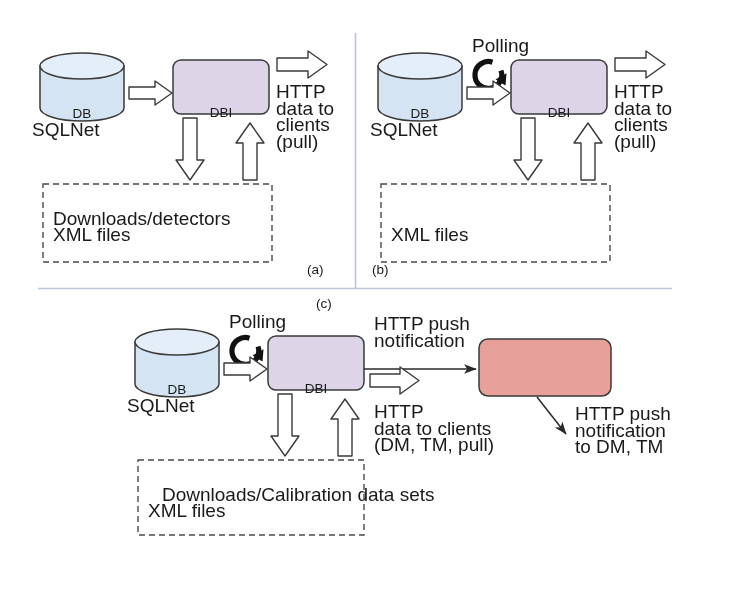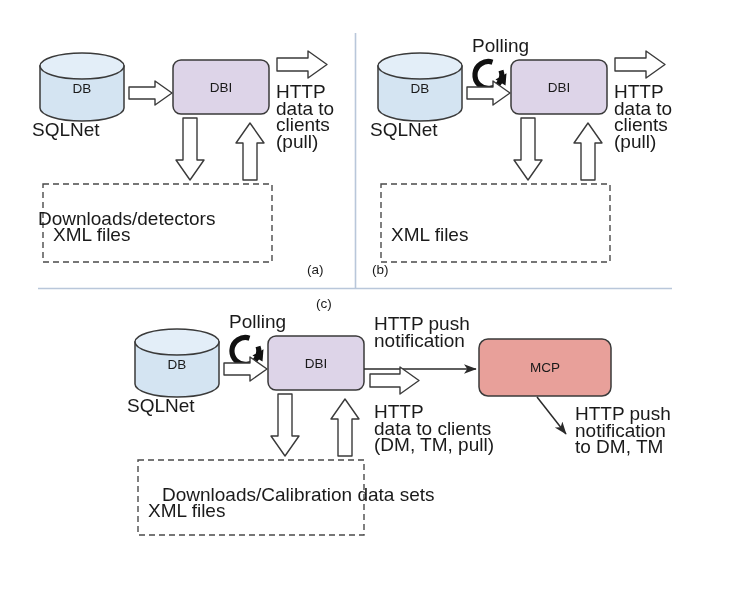--- a/index.html
+++ b/index.html
@@ -10,20 +10,21 @@
   }
   .stage{position:absolute;left:0;top:0;width:748px;height:592px;}
   svg.layer{position:absolute;left:0;top:0;width:748px;height:592px;overflow:visible;}
   .lbl{position:absolute;font-size:19px;line-height:16.5px;color:#1a1a1a;white-space:pre;}
   .lbl.bold{font-weight:normal;}
   .lbl.center{}
   .node-text{
     position:absolute;font-size:13.5px;color:#1a1a1a;
     display:flex;align-items:center;justify-content:center;
     pointer-events:none;
+    margin-top:25px;
   }
   .panel-tag{position:absolute;font-size:13.5px;color:#1a1a1a;}
 </style>
 </head>
 <body>
 
 <div class="stage">
 
   <svg class="layer" viewBox="0 0 748 592" xmlns="http://www.w3.org/2000/svg">
     <defs>
@@ -138,21 +139,21 @@
 
   <div class="node-text" style="left:173px;top:60px;width:96px;height:54px;">DBI</div>
 
   <div class="lbl center" style="left:32px;top:122px;width:100px;">SQLNet</div>
 
   <div class="lbl" style="left:276px;top:84px;width:76px;">HTTP
 data to
 clients
 (pull)</div>
 
-  <div class="lbl" style="left:38px;top:211px;">Downloads/detectors</div>
+  <div class="lbl" style="left:53px;top:211px;">Downloads/detectors</div>
   <div class="lbl bold" style="left:53px;top:227px;">XML files</div>
 
   <div class="panel-tag" style="left:307px;top:262px;">(a)</div>
 
   <div class="node-text" style="left:378px;top:75px;width:84px;height:26px;">DB</div>
 
   <div class="node-text" style="left:511px;top:60px;width:96px;height:54px;">DBI</div>
 
   <div class="lbl" style="left:472px;top:38px;">Polling</div>
 
@@ -166,21 +167,20 @@
   <div class="lbl bold" style="left:391px;top:227px;">XML files</div>
 
   <div class="panel-tag" style="left:372px;top:262px;">(b)</div>
 
   <div class="panel-tag" style="left:316px;top:296px;">(c)</div>
 
   <div class="node-text" style="left:135px;top:351px;width:84px;height:26px;">DB</div>
 
   <div class="node-text" style="left:268px;top:336px;width:96px;height:54px;">DBI</div>
 
-  <div class="node-text" style="left:479px;top:339px;width:132px;height:57px;">MCP</div>
 
   <div class="lbl" style="left:229px;top:314px;">Polling</div>
 
   <div class="lbl center" style="left:127px;top:398px;width:100px;">SQLNet</div>
 
   <div class="lbl" style="left:374px;top:316px;width:120px;">HTTP push
 notification</div>
 
   <div class="lbl" style="left:374px;top:404px;width:140px;">HTTP
 data to clients

